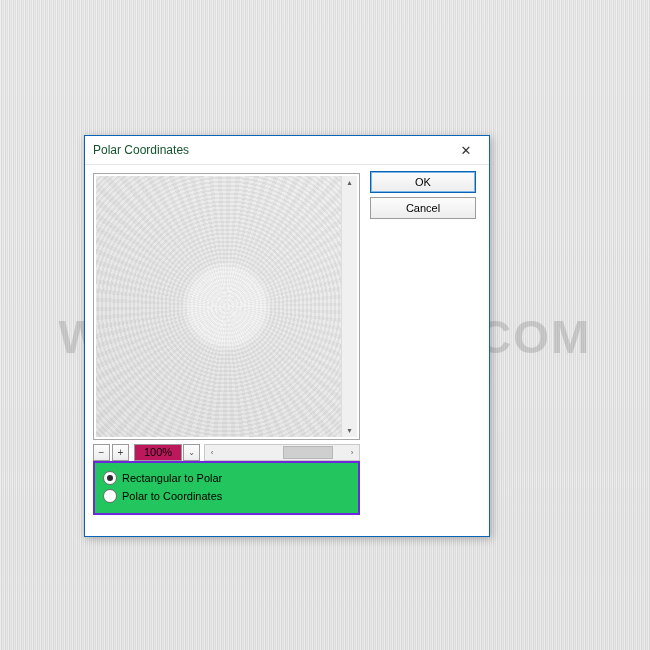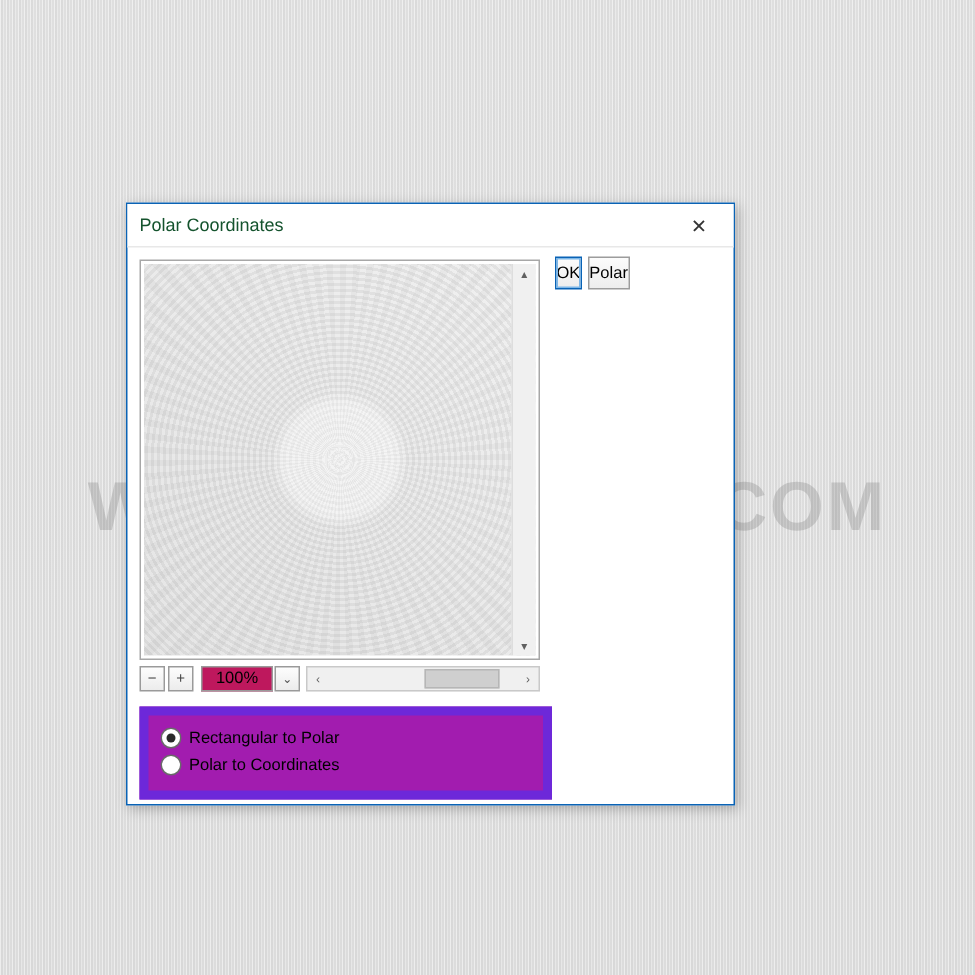--- a/index.html
+++ b/index.html
@@ -40,26 +40,26 @@
       display:flex;align-items:center;justify-content:center;font-size:10px;color:#444;margin-right:2px;cursor:pointer;}
   .zoom-field{width:46px;height:15px;border:1px solid #9a9a9a;background:#be185d;text-align:center;font-size:11px;
       display:flex;align-items:center;justify-content:center;margin:0 1px 0 3px;}
   .zoom-drop{width:15px;height:15px;border:1px solid #9a9a9a;background:linear-gradient(#fdfdfd,#ececec);
       display:flex;align-items:center;justify-content:center;font-size:8px;color:#555;cursor:pointer;}
   .hscroll{flex:1;height:15px;border:1px solid #c9c9c9;background:#f0f0f0;margin-left:4px;position:relative;}
   .hscroll .harrow{position:absolute;top:0;width:14px;height:100%;display:flex;align-items:center;justify-content:center;color:#606060;font-size:8px;}
   .hscroll .harrow.l{left:0;}
   .hscroll .harrow.r{right:0;}
   .hscroll .thumb{position:absolute;top:1px;height:11px;left:78px;width:48px;background:#cfcfcf;border:1px solid #b6b6b6;}
-  .options-box{border:6px solid #6d28d9;margin-top:10px;padding:6px 8px 8px;width:247px;background:#a21caf;}
+  .options-box{border:2px solid #6d28d9;padding:6px 8px 8px;width:247px;background:#22c55e;}
   .radio-row{display:flex;align-items:center;height:18px;cursor:pointer;}
   .radio-dot{width:12px;height:12px;border:1px solid #6a6a6a;border-radius:50%;margin-right:5px;
       display:flex;align-items:center;justify-content:center;background:#fff;}
   .radio-dot.sel:after{content:"";width:6px;height:6px;border-radius:50%;background:#2a2a2a;}
-  .btn-col{display:flex;flex-direction:row;gap:4px;width:106px;margin-top:-2px;}
+  .btn-col{display:flex;flex-direction:column;gap:4px;width:106px;margin-top:-2px;}
   .btn{height:20px;border:1px solid #9c9c9c;background:linear-gradient(#fcfcfc,#ededed);
       display:flex;align-items:center;justify-content:center;font-size:11px;cursor:pointer;}
   .btn.primary{border:1px solid #0a63b5;outline:1px solid #7db7e8;outline-offset:-2px;}
 </style>
 </head>
 <body>
 
 <div class="bg"></div>
 <div class="watermark">WWW.PSD-DUDE.COM</div>
 
@@ -97,16 +97,16 @@
           <span>Rectangular to Polar</span>
         </div>
         <div class="radio-row">
           <span class="radio-dot"></span>
           <span>Polar to Coordinates</span>
         </div>
       </div>
     </div>
     <div class="btn-col">
       <div class="btn primary">OK</div>
-      <div class="btn">Polar</div>
+      <div class="btn">Cancel</div>
     </div>
   </div>
 </div>
 
 </body></html>

